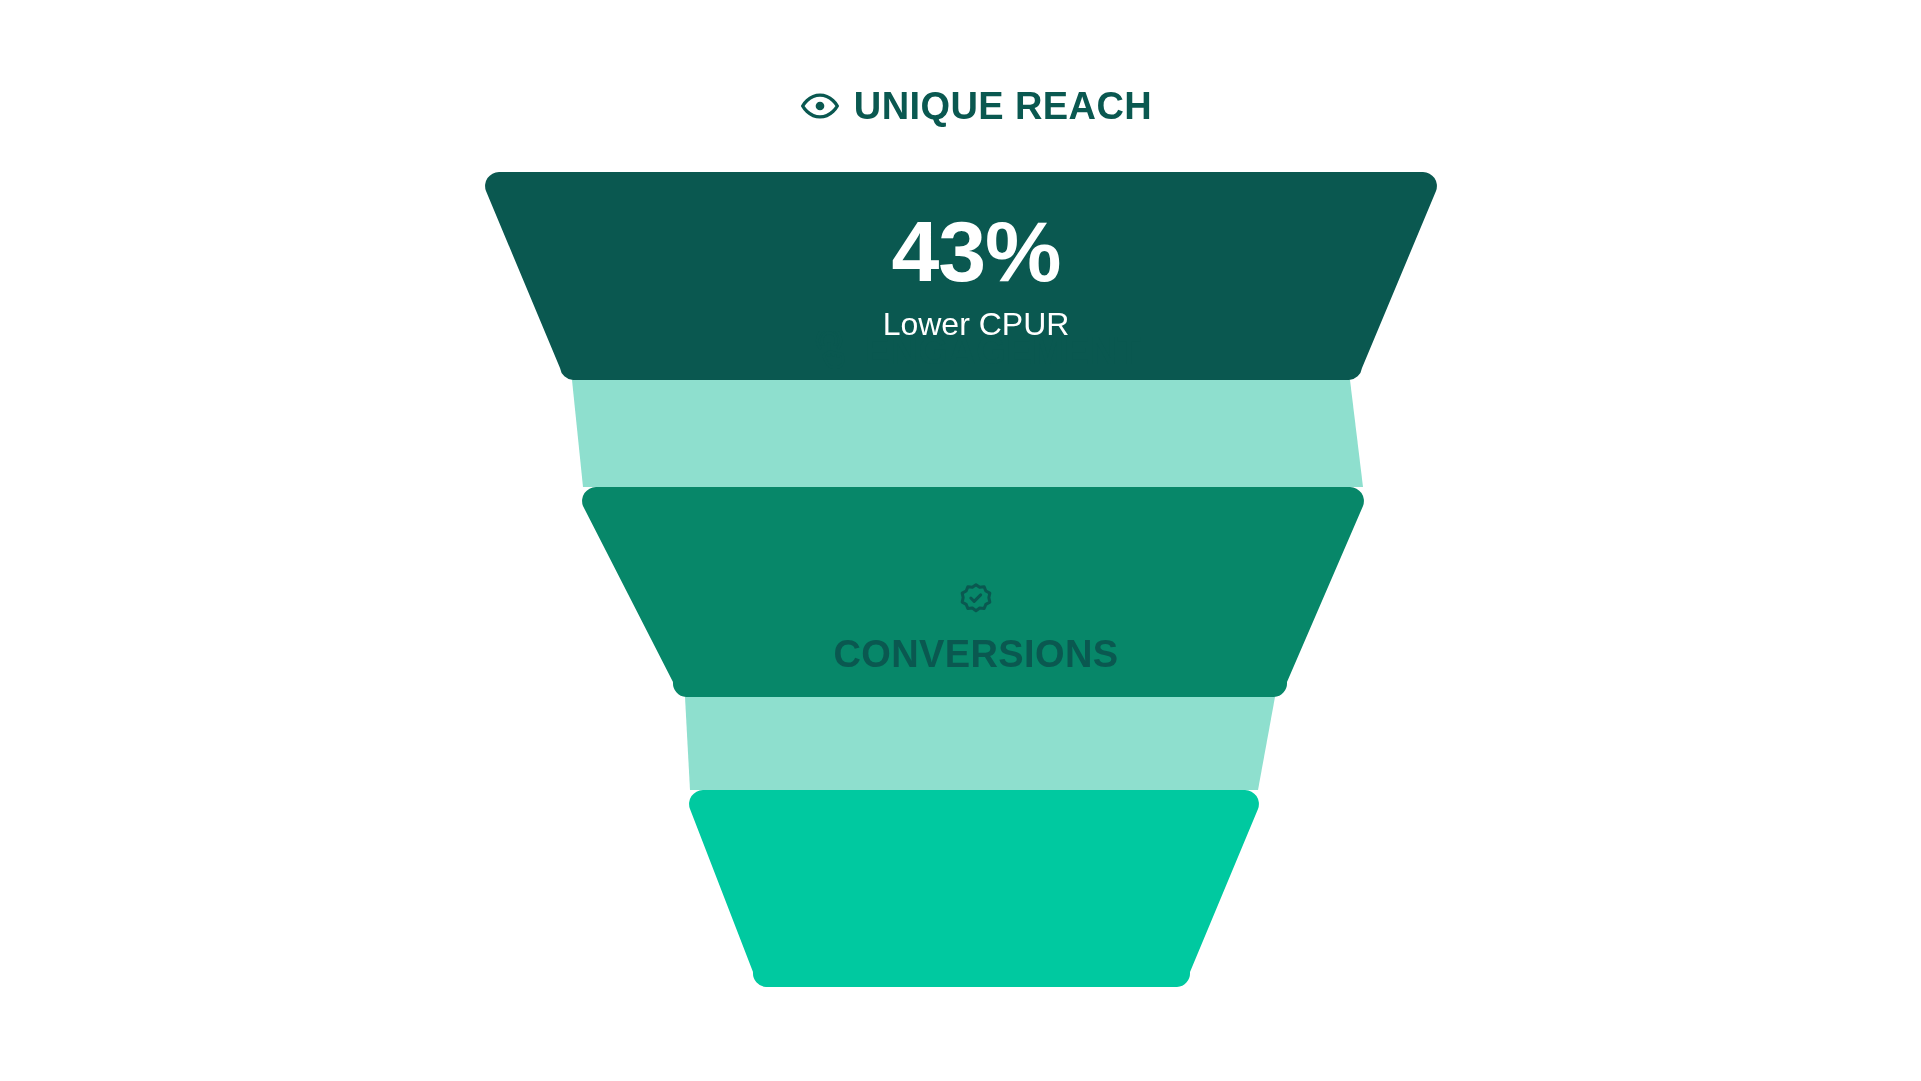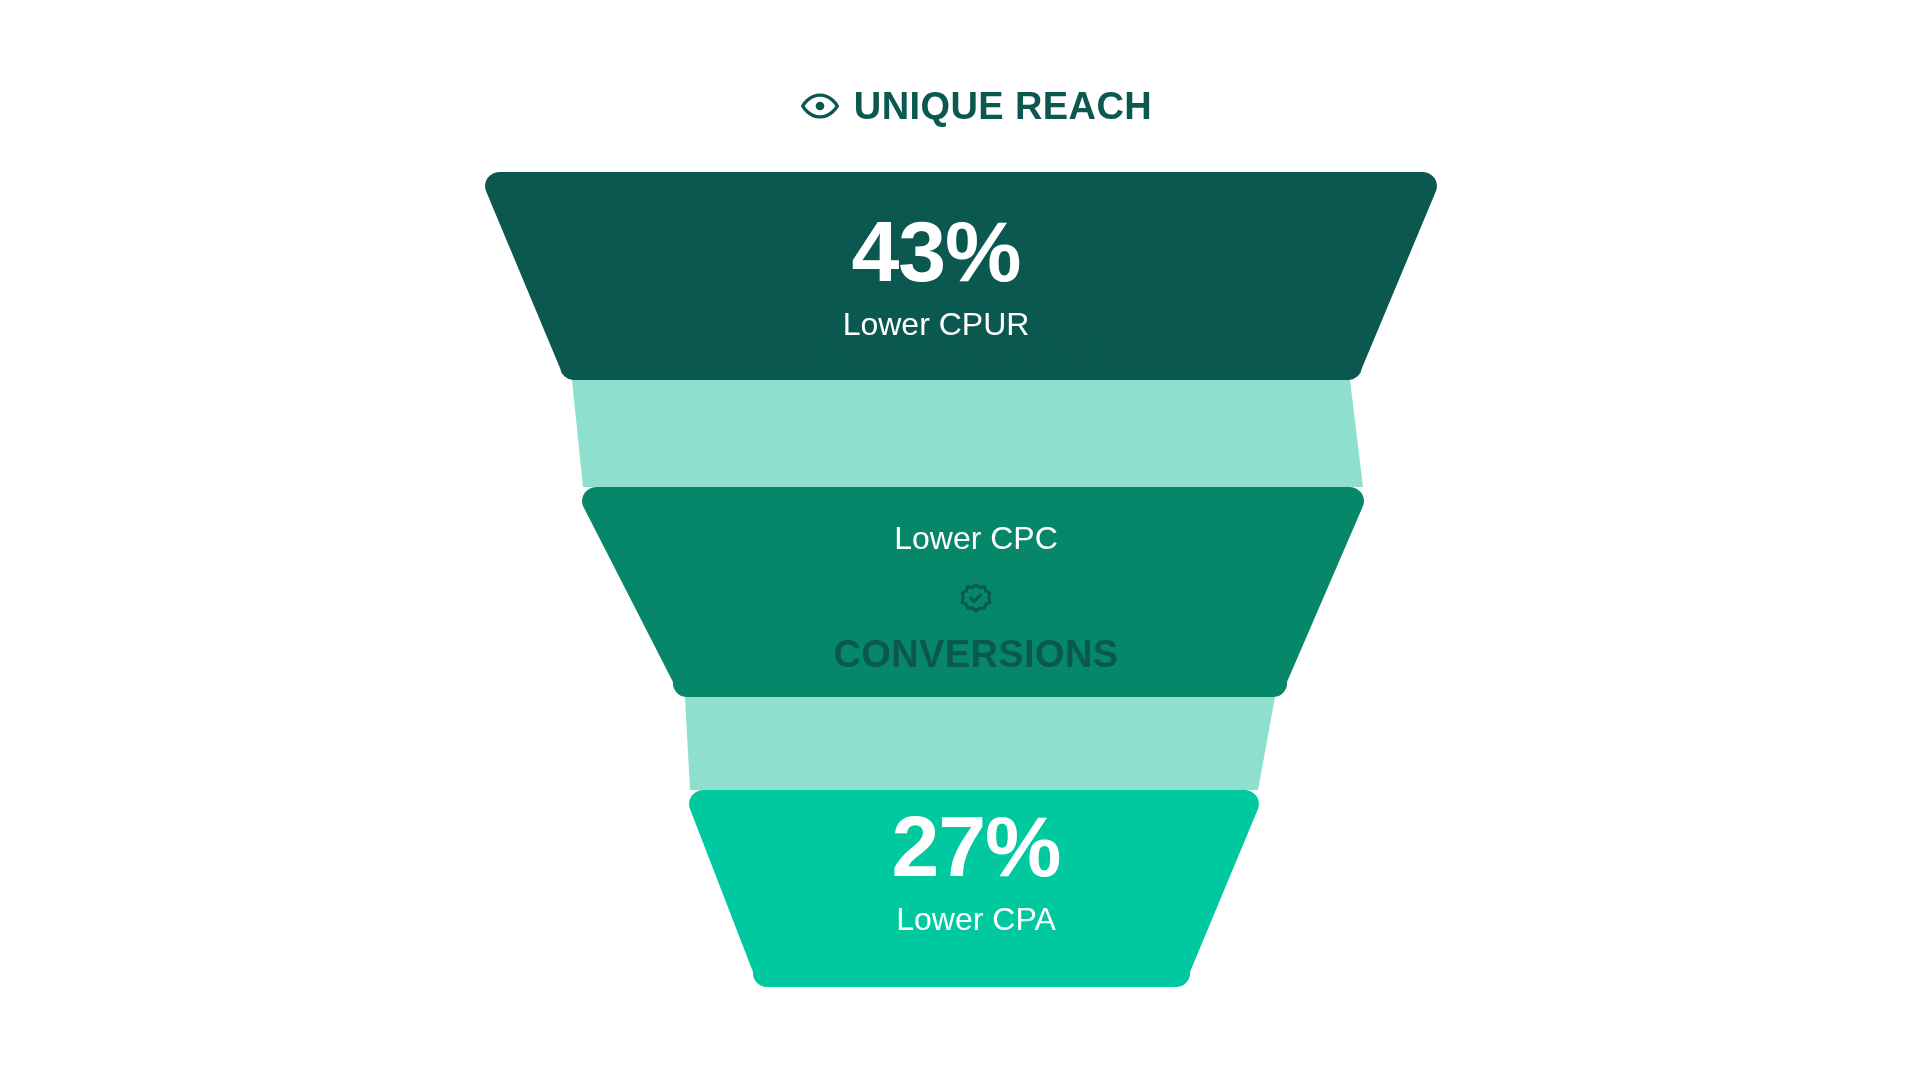--- a/index.html
+++ b/index.html
@@ -79,21 +79,21 @@
     line-height: 1.15;
     margin-top: 12px;
     color: #ffffff;
   }
 
   
   #label-reach      { left: 576px;  top: 86px;  width: 800px; }
   #label-engagement { left: 576px;  top: 331px; width: 800px; }
   #label-conversions{ left: 576px;  top: 581px; width: 800px; flex-direction: column; }
 
-  #metric-1 { left: 636px; top: 208px; width: 600px; }
+  #metric-1 { left: 676px; top: 208px; width: 600px; }
   #metric-2 { left: 676px; top: 508px; width: 600px; }
   #metric-3 { left: 676px; top: 803px; width: 600px; }
 </style>
 </head>
 <body>
 
 <div id="stage" style="background: rgb(255, 255, 255);">
 
   <svg id="funnel-svg" viewBox="0 0 1921 1081" aria-hidden="true">
 
@@ -153,31 +153,26 @@
         <path d="M7.3 8.1a4.4 4.4 0 1 1 7.1 0"></path>
         <path d="M5.3 10.1a7.1 7.1 0 1 1 11.1 0"></path>
         <path d="M10.9 7.6v7.1"></path>
         <path d="M10.9 12.6l-2.1 1.2a1.9 1.9 0 0 0-.7 2.5l1.9 3.5a3.4 3.4 0 0 0 3 1.8h3a3 3 0 0 0 3-3v-3.3c0-.8-.6-1.4-1.4-1.4h-0a1.4 1.4 0 0 0-1.4 1.4v-.7c0-.8-.6-1.4-1.4-1.4h0c-.8 0-1.4.6-1.4 1.4v-.7c0-.8-.6-1.4-1.4-1.4h0c-.6 0-1.2.4-1.3 1z"></path>
       </svg>
     </span>
     <span class="label-text" style="color: rgb(10, 88, 80);">ENGAGEMENT</span>
   </div>
 
   <div class="metric" id="metric-2">
-    <div class="metric-caption">Lower CPC</div>
   </div>
 
   <div class="stage-label" id="label-conversions">
     <span class="label-icon">
       <svg viewBox="0 0 24 24" fill="none" stroke="#0A5850" stroke-width="1.8" stroke-linecap="round" stroke-linejoin="round">
         <path d="M12 2.2l2.2 1.6 2.7-.3 1 2.5 2.4 1.3-.6 2.7.6 2.7-2.4 1.3-1 2.5-2.7-.3L12 17.8l-2.2-1.6-2.7.3-1-2.5-2.4-1.3.6-2.7-.6-2.7 2.4-1.3 1-2.5 2.7.3z"></path>
         <path d="M8.9 10.2l2 2 3.9-3.9"></path>
       </svg>
     </span>
     <span class="label-text" style="color: rgb(10, 88, 80);">CONVERSIONS</span>
   </div>
 
-  <div class="metric" id="metric-3">
-    <div class="metric-value">27%</div>
-    <div class="metric-caption">Lower CPA</div>
-  </div>
 
 </div>
 
 </body></html>

